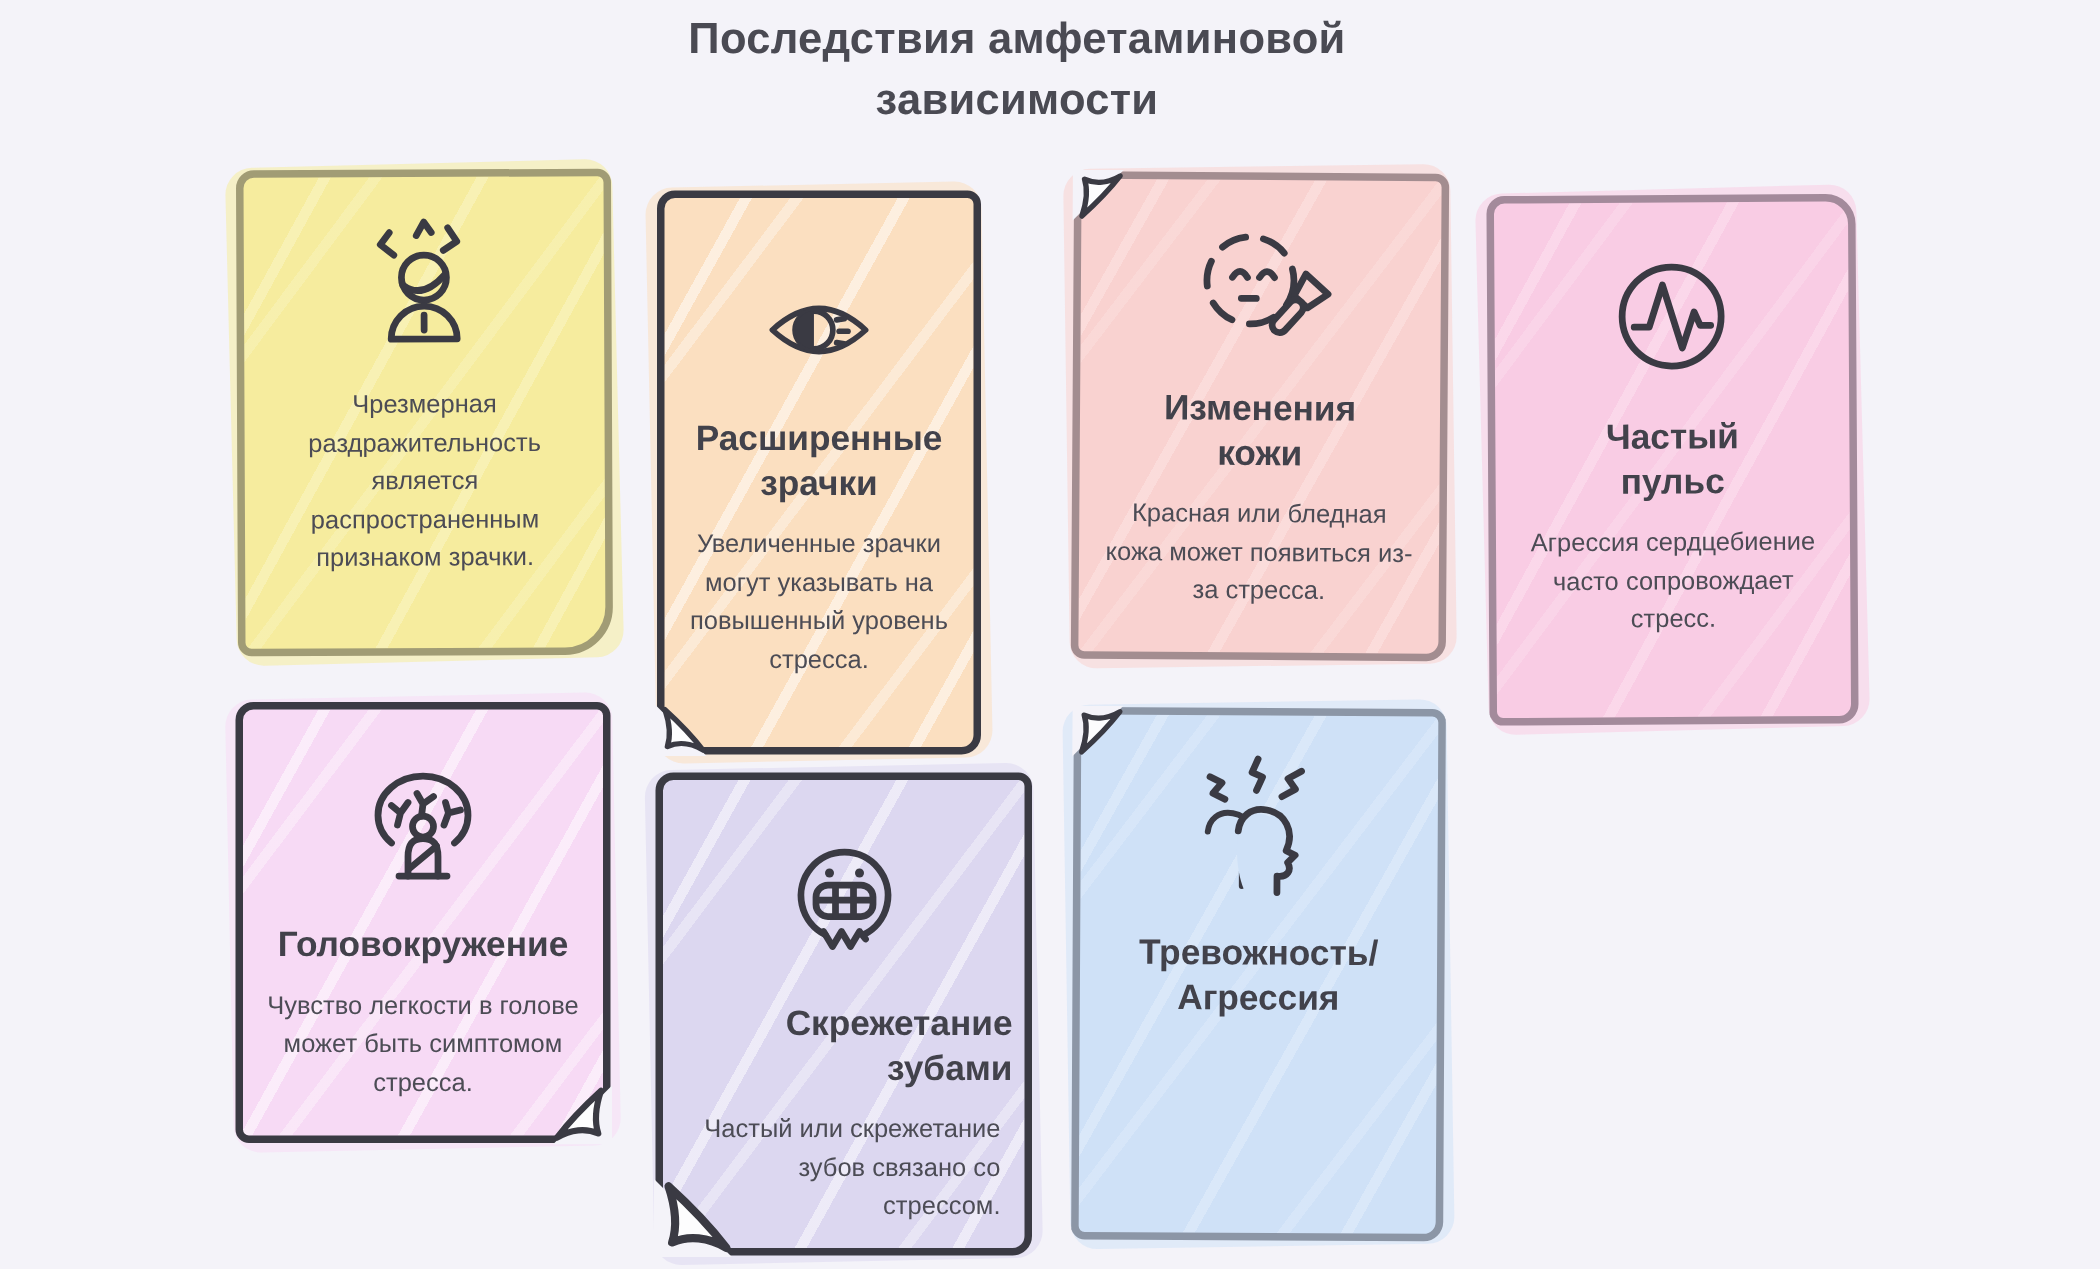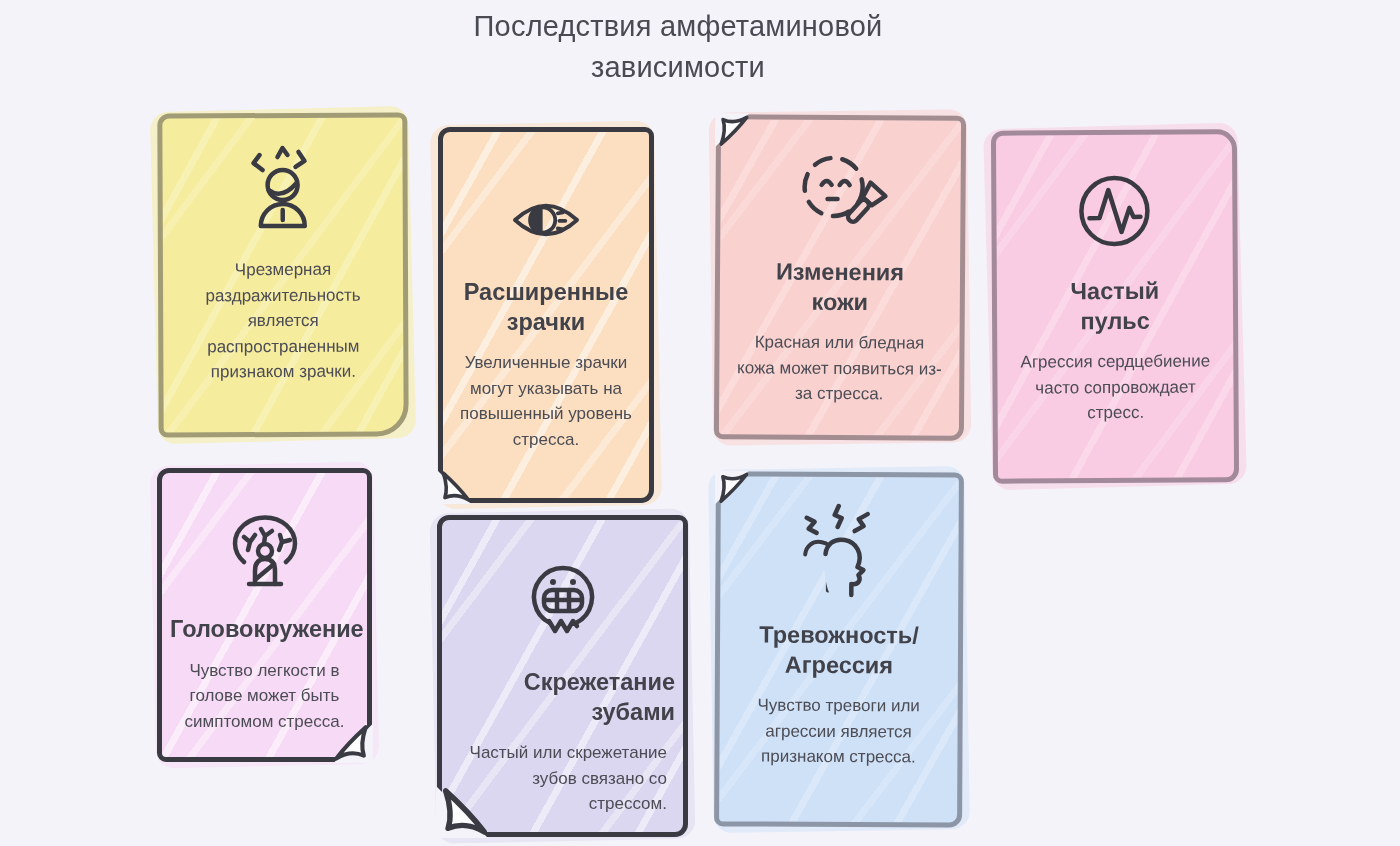--- a/index.html
+++ b/index.html
@@ -4,41 +4,41 @@
 <style>
   html,body{margin:0;padding:0;}
   body{
     width:1400px;height:846px;position:relative;overflow:hidden;
     background:#f4f3f9;
     font-family:"Liberation Sans","DejaVu Sans",sans-serif;
   }
   .page{position:absolute;inset:0;}
   .page-title{
     position:absolute;top:6px;left:0;width:1356px;margin:0;
-    text-align:center;font-size:29px;line-height:1.42;font-weight:400;
+    text-align:center;font-size:29px;line-height:1.42;font-weight:700;
     color:#4a4a53;white-space:pre-line;letter-spacing:.2px;
   }
   
   .card{
     position:absolute;box-sizing:border-box;text-align:center;
     border:5px solid #3a3a43;border-radius:12px 9px 13px 9px;
     background-color:var(--c);
     background-image:
       repeating-linear-gradient(119deg,rgba(255,255,255,0) 0 44px,rgba(255,255,255,.5) 44px 51px,rgba(255,255,255,0) 51px 92px),
       repeating-linear-gradient(127deg,rgba(255,255,255,0) 0 67px,rgba(255,255,255,.35) 67px 74px,rgba(255,255,255,0) 74px 123px);
   }
   .card::before{ 
     content:"";position:absolute;inset:-9px;background:var(--c);
     opacity:.55;border-radius:18px;transform:rotate(-1.2deg);z-index:-1;
   }
   .card-1{left:158px;top:113px;width:250px;height:324px;transform:rotate(-.25deg);border-bottom-right-radius:32px;}
   .card-2{left:438px;top:127px;width:216px;height:376px;}
   .card-3{left:715px;top:115px;width:250px;height:325px;transform:rotate(.4deg);}
   .card-4{left:992px;top:130px;width:246px;height:353px;transform:rotate(-.35deg);border-top-right-radius:20px;}
-  .card-5{left:157px;top:468px;width:215px;height:294px;}
+  .card-5{left:157px;top:468px;width:250px;height:294px;}
   .card-6{left:437px;top:515px;width:251px;height:322px;text-align:right;}
   .card-7{left:715px;top:472px;width:248px;height:355px;transform:rotate(.3deg);}
   
   .icon{display:block;margin:26px auto 0;width:106px;height:100px;}
   .card-2 .icon{margin-top:46px;height:84px;}
   .card-3 .icon{margin-top:22px;}
   .card-6 .icon{margin-top:32px;}
   .card-7 .icon{margin-top:28px;}
   .icon svg{display:block;width:100%;height:100%;overflow:visible;}
   .icon svg *{stroke:#3a3a43;stroke-width:4.5;fill:none;stroke-linecap:round;stroke-linejoin:round;}
@@ -201,21 +201,20 @@
           <path d="M38 86 V75 C31 76 28 71 31 66 L26 61 L32 58 C26 45 33 33 45 31 C56 29 63 36 64 45"></path>
         </g>
         <g transform="translate(100 4) scale(-1 1)">
           <path class="card-fill" d="M40 84 C34 70 30 52 36 42 C42 32 56 30 62 40 C66 48 66 70 60 84 Z"></path>
           <path d="M38 86 V75 C31 76 28 71 31 66 L26 61 L32 58 C26 45 33 33 45 31 C56 29 63 36 64 45"></path>
         </g>
       </svg>
     </span>
     <h2 class="card-title">Тревожность/
 Агрессия</h2>
-    <p class="card-body">Чувство тревоги или агрессии является признаком стресса.</p>
     <span class="fold tl s">
       <svg viewBox="0 0 48 48">
         <path class="cut" d="M0 5 L43 48 L0 48 Z"></path>
         <path class="flap" d="M8 9 C12 21 13 31 10 40 C19 36 30 37 40 43 C30 30 19 19 8 9 Z"></path>
       </svg>
     </span>
   </section>
 
 </div>
 

